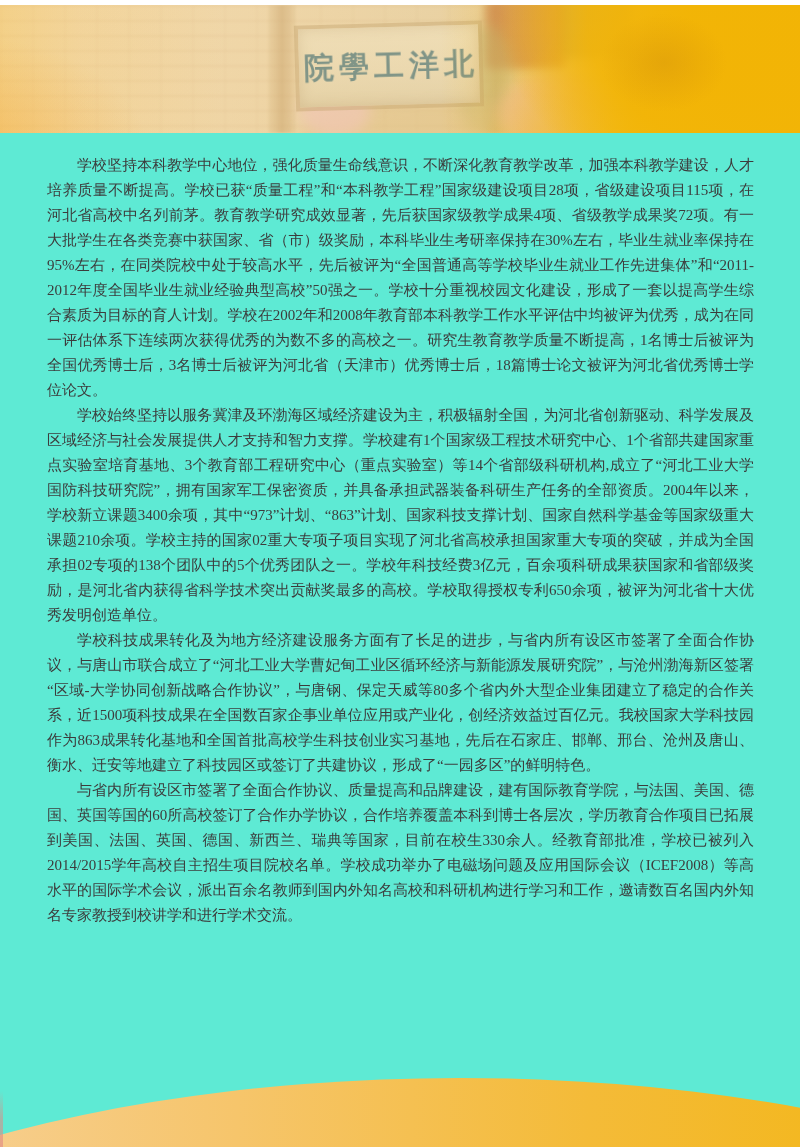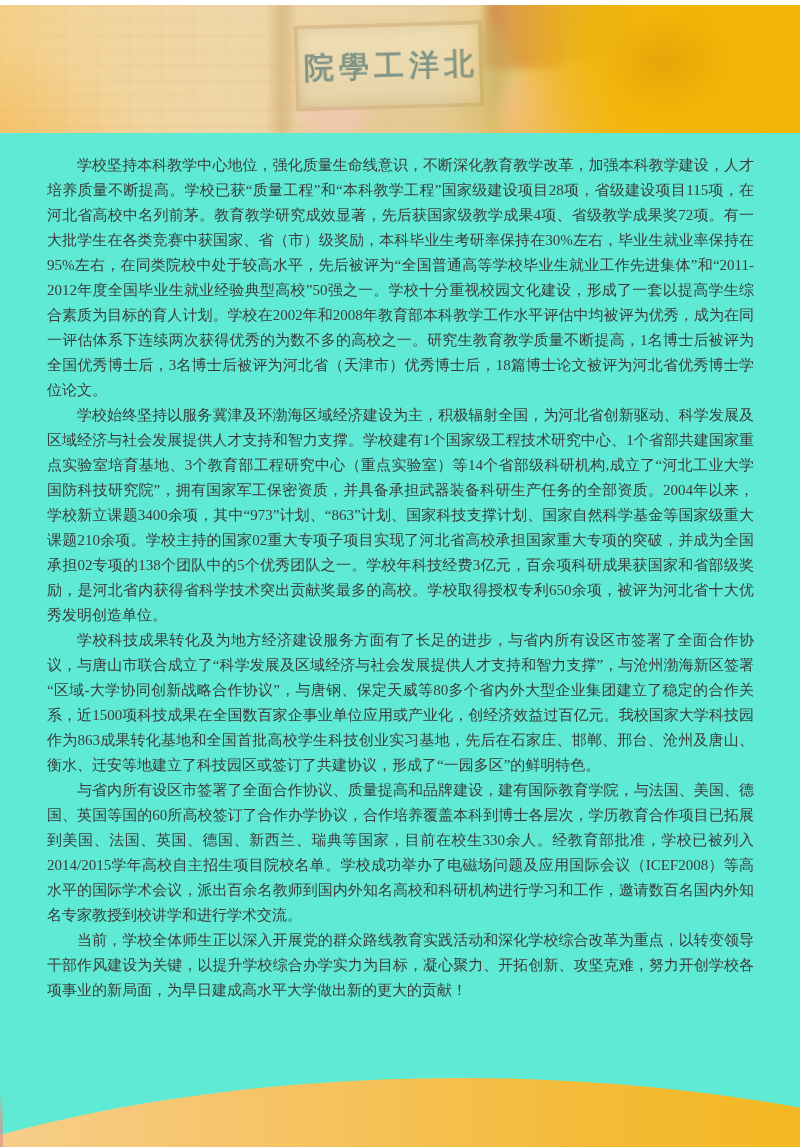--- a/index.html
+++ b/index.html
@@ -98,21 +98,20 @@
 
     <div class="plaque">
       <span class="plaque-text">院學工洋北</span>
     </div>
     <div class="gold-overlay"></div>
   </header>
 
   <main class="content">
     <p>学校坚持本科教学中心地位，强化质量生命线意识，不断深化教育教学改革，加强本科教学建设，人才培养质量不断提高。学校已获“质量工程”和“本科教学工程”国家级建设项目28项，省级建设项目115项，在河北省高校中名列前茅。教育教学研究成效显著，先后获国家级教学成果4项、省级教学成果奖72项。有一大批学生在各类竞赛中获国家、省（市）级奖励，本科毕业生考研率保持在30%左右，毕业生就业率保持在95%左右，在同类院校中处于较高水平，先后被评为“全国普通高等学校毕业生就业工作先进集体”和“2011-2012年度全国毕业生就业经验典型高校”50强之一。学校十分重视校园文化建设，形成了一套以提高学生综合素质为目标的育人计划。学校在2002年和2008年教育部本科教学工作水平评估中均被评为优秀，成为在同一评估体系下连续两次获得优秀的为数不多的高校之一。研究生教育教学质量不断提高，1名博士后被评为全国优秀博士后，3名博士后被评为河北省（天津市）优秀博士后，18篇博士论文被评为河北省优秀博士学位论文。</p>
     <p>学校始终坚持以服务冀津及环渤海区域经济建设为主，积极辐射全国，为河北省创新驱动、科学发展及区域经济与社会发展提供人才支持和智力支撑。学校建有1个国家级工程技术研究中心、1个省部共建国家重点实验室培育基地、3个教育部工程研究中心（重点实验室）等14个省部级科研机构,成立了“河北工业大学国防科技研究院”，拥有国家军工保密资质，并具备承担武器装备科研生产任务的全部资质。2004年以来，学校新立课题3400余项，其中“973”计划、“863”计划、国家科技支撑计划、国家自然科学基金等国家级重大课题210余项。学校主持的国家02重大专项子项目实现了河北省高校承担国家重大专项的突破，并成为全国承担02专项的138个团队中的5个优秀团队之一。学校年科技经费3亿元，百余项科研成果获国家和省部级奖励，是河北省内获得省科学技术突出贡献奖最多的高校。学校取得授权专利650余项，被评为河北省十大优秀发明创造单位。</p>
-    <p>学校科技成果转化及为地方经济建设服务方面有了长足的进步，与省内所有设区市签署了全面合作协议，与唐山市联合成立了“科学发展及区域经济与社会发展提供人才支持和智力支撑”，与沧州渤海新区签署“区域-大学协同创新战略合作协议”，与唐钢、保定天威等80多个省内外大型企业集团建立了稳定的合作关系，近1500项科技成果在全国数百家企事业单位应用或产业化，创经济效益过百亿元。我校国家大学科技园作为863成果转化基地和全国首批高校学生科技创业实习基地，先后在石家庄、邯郸、邢台、沧州及唐山、衡水、迁安等地建立了科技园区或签订了共建协议，形成了“一园多区”的鲜明特色。</p>
+    <p>学校科技成果转化及为地方经济建设服务方面有了长足的进步，与省内所有设区市签署了全面合作协议，与唐山市联合成立了“河北工业大学曹妃甸工业区循环经济与新能源发展研究院”，与沧州渤海新区签署“区域-大学协同创新战略合作协议”，与唐钢、保定天威等80多个省内外大型企业集团建立了稳定的合作关系，近1500项科技成果在全国数百家企事业单位应用或产业化，创经济效益过百亿元。我校国家大学科技园作为863成果转化基地和全国首批高校学生科技创业实习基地，先后在石家庄、邯郸、邢台、沧州及唐山、衡水、迁安等地建立了科技园区或签订了共建协议，形成了“一园多区”的鲜明特色。</p>
     <p>与省内所有设区市签署了全面合作协议、质量提高和品牌建设，建有国际教育学院，与法国、美国、德国、英国等国的60所高校签订了合作办学协议，合作培养覆盖本科到博士各层次，学历教育合作项目已拓展到美国、法国、英国、德国、新西兰、瑞典等国家，目前在校生330余人。经教育部批准，学校已被列入2014/2015学年高校自主招生项目院校名单。学校成功举办了电磁场问题及应用国际会议（ICEF2008）等高水平的国际学术会议，派出百余名教师到国内外知名高校和科研机构进行学习和工作，邀请数百名国内外知名专家教授到校讲学和进行学术交流。</p>
-    <p>当前，学校全体师生正以深入开展党的群众路线教育实践活动和深化学校综合改革为重点，以转变领导干部作风建设为关键，以提升学校综合办学实力为目标，凝心聚力、开拓创新、攻坚克难，努力开创学校各项事业的新局面，为早日建成高水平大学做出新的更大的贡献！</p>
   </main>
 
   <div class="bottom-curve"></div>
   <div class="edge-artifact"></div>
 
 </div>
 
 </body></html>

